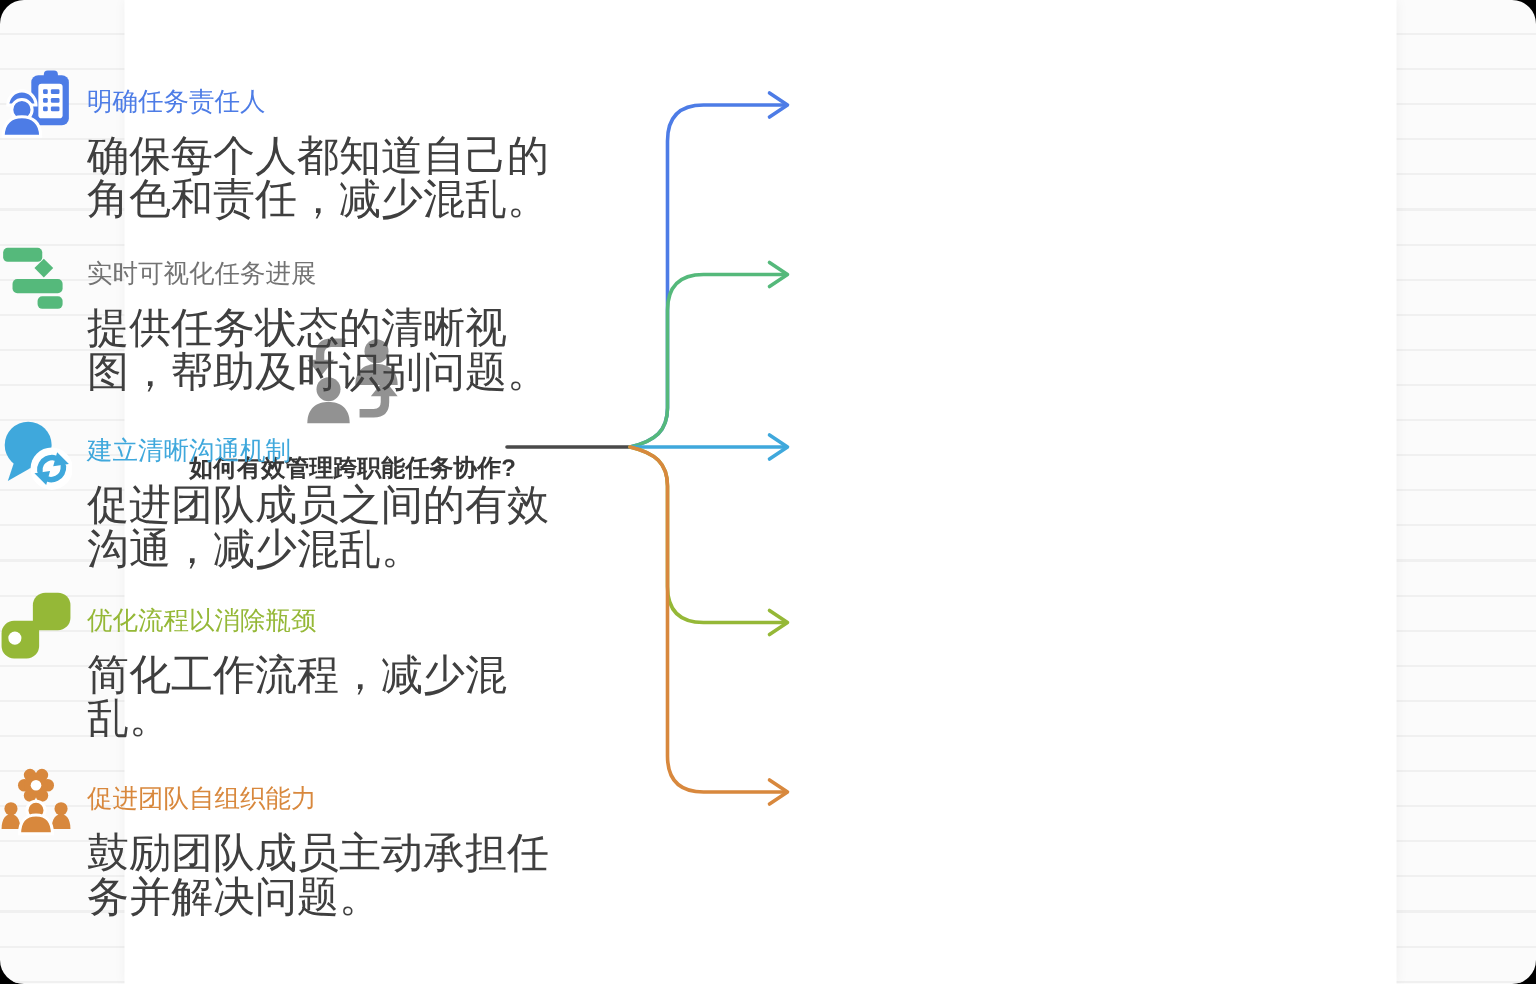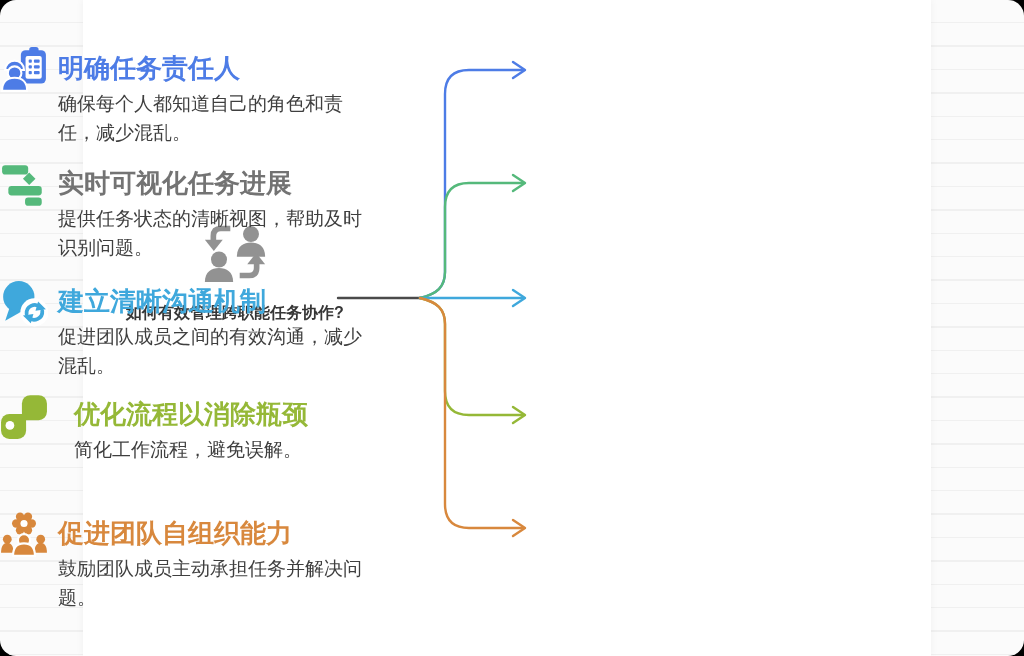--- a/index.html
+++ b/index.html
@@ -28,23 +28,23 @@
   .root-title{
     margin:14px auto 0;width:224px;
     font-size:16px;font-weight:bold;line-height:30px;color:#363636;
   }
   .branch{
     position:absolute;display:flex;align-items:flex-start;width:420px;
   }
   .branch .icon-box{flex:0 0 48px;height:48px;margin-top:-7px;}
   .branch .icon-box svg{display:block;width:48px;height:48px;}
   .branch-text{margin-left:10px;width:308px;}
-  .branch-title{font-size:26px;font-weight:bold;line-height:30px;}
-  .branch-desc{margin-top:6px;font-size:19px;line-height:29px;color:#3f3f3f;}
-  .b0{top:53px;}  .b1{top:168px;}  .b2{top:286px;}  .b3{top:399px;gap:16px;}  .b4{top:518px;}
+  .branch-title{font-size:17px;font-weight:normal;line-height:30px;}
+  .branch-desc{margin-top:6px;font-size:28px;line-height:29px;color:#3f3f3f;}
+  .b0{top:53px;}  .b1{top:168px;}  .b2{top:286px;}  .b3{top:399px;}  .b4{top:518px;}
 </style>
 </head>
 <body>
 
 <div class="stage">
   <div class="ruled"></div>
   <div class="card"></div>
 
   <svg class="connectors" width="1024" height="656" viewBox="0 0 1024 656">
     <path class="conn" d="M338,298 H420" stroke="#4a4a4a"></path>
@@ -151,21 +151,21 @@
       <svg viewBox="0 0 46 44">
         <g fill="#95b837">
           <path d="M29,2 h8 a8,8 0 0 1 8,8 v8 a8,8 0 0 1 -8,8 h-16 v-16 a8,8 0 0 1 8,-8 Z"></path>
           <path d="M9,20 h16 v16 a8,8 0 0 1 -8,8 h-8 a8,8 0 0 1 -8,-8 v-8 a8,8 0 0 1 8,-8 Z"></path>
         </g>
         <circle cx="9.5" cy="31" r="4.2" fill="#ffffff"></circle>
       </svg>
     </div>
     <div class="branch-text">
       <div class="branch-title" style="color: rgb(149, 184, 55);">优化流程以消除瓶颈</div>
-      <div class="branch-desc">简化工作流程，避免误解。</div>
+      <div class="branch-desc">简化工作流程，减少混乱。</div>
     </div>
   </div>
 
   <div class="branch b4">
     <div class="icon-box">
       <svg viewBox="0 0 46 44">
         <g fill="#d8883d">
           <circle cx="30.5" cy="11" r="4"></circle>
             <circle cx="26.8" cy="17.5" r="4"></circle>
           <circle cx="19.2" cy="17.5" r="4"></circle>

